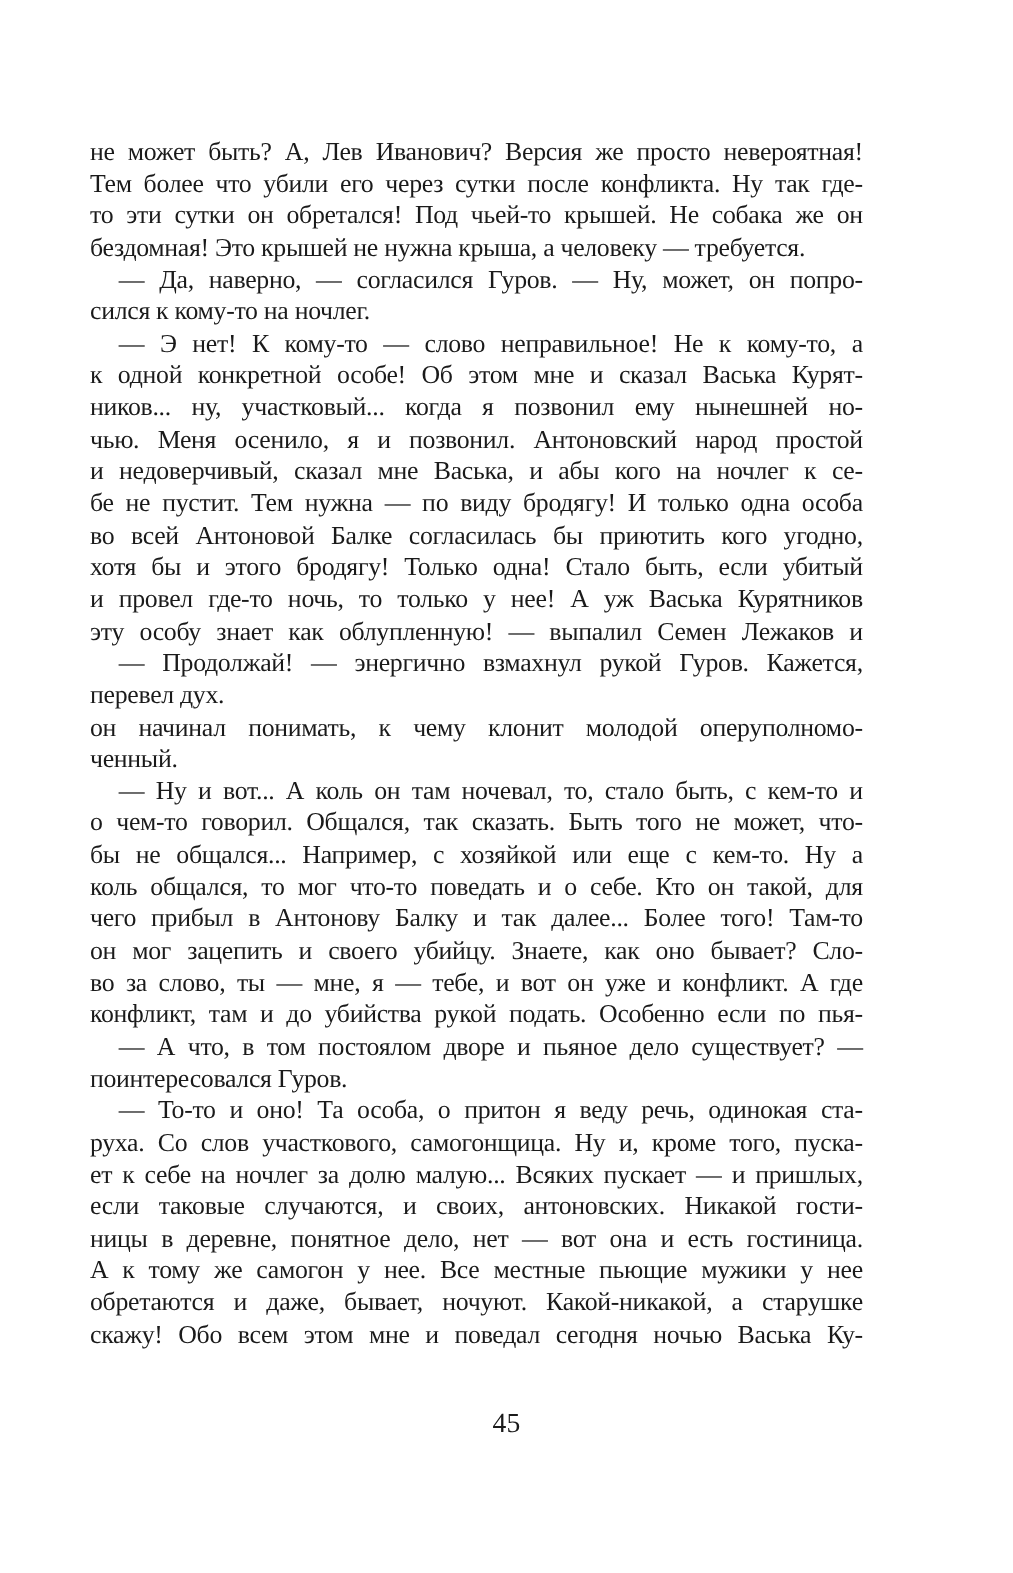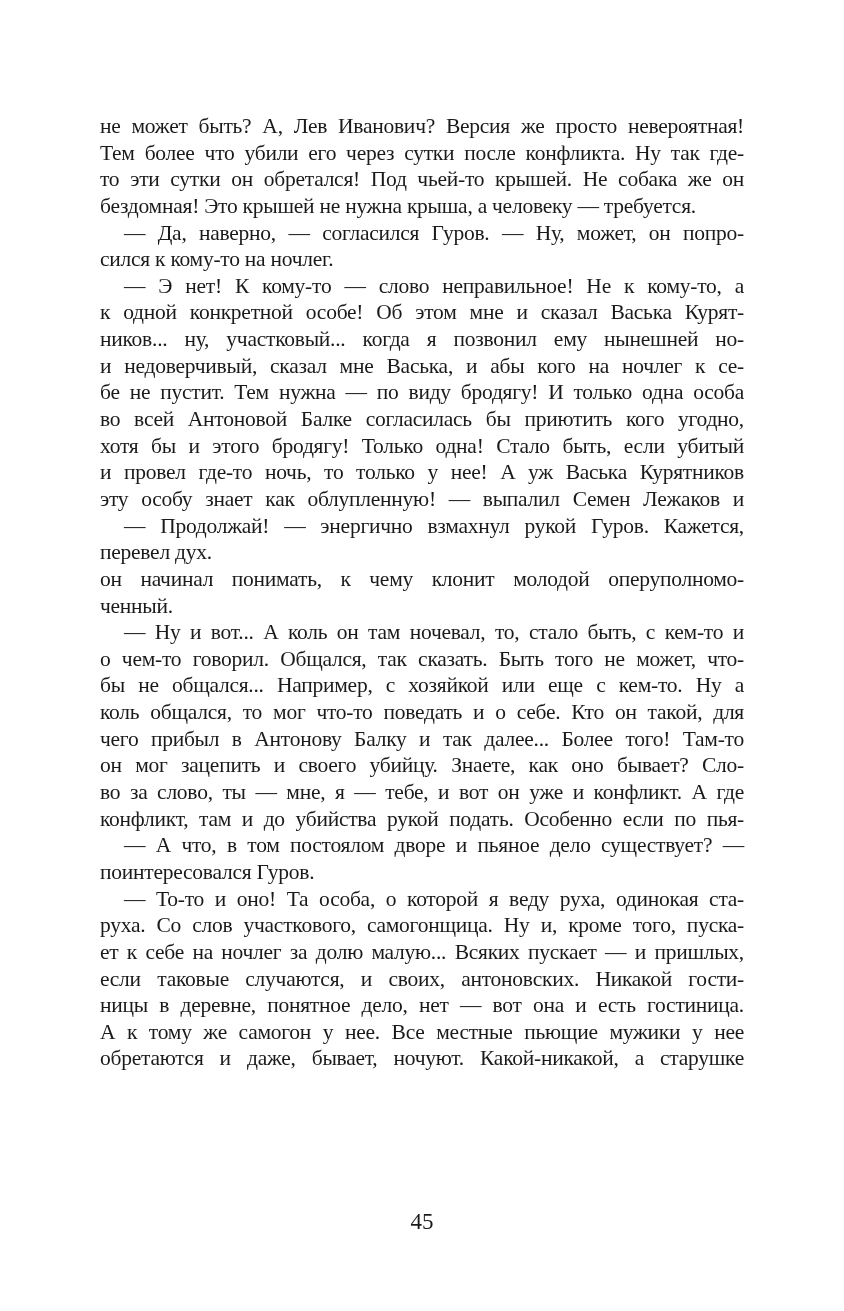--- a/index.html
+++ b/index.html
@@ -10,21 +10,21 @@
     body {
       width: 844px;
       height: 1311px;
       position: relative;
       overflow: hidden;
       color: #1a1a1a;
       font-family: "Liberation Serif", "DejaVu Serif", serif;
     }
     .page-text {
       position: absolute;
-      left: 100px;
+      left: 75px;
       top: 113px;
       width: 644px;
     }
     .line {
       display: block;
       height: 26.65px;
       line-height: 26.65px;
       font-size: 21.5px;
       white-space: nowrap;
       text-align: justify;
@@ -35,62 +35,64 @@
       padding-left: 24px;
       font-family: Liberation Serif, serif;
     }
     .line.last {
       text-align-last: left;
     }
     .page-number {
       position: absolute;
       left: 0;
       width: 844px;
-      top: 1207px;
+      top: 1171px;
       text-align: center;
       font-size: 23px;
       line-height: 30px;
       padding-left: 0;
     }
   </style>
 </head>
 <body>
 
 <div class="page-text" id="page-text">
     <span class="line">не может быть? А, Лев Иванович? Версия же просто невероятная!</span>
     <span class="line">Тем более что убили его через сутки после конфликта. Ну так где-</span>
     <span class="line">то эти сутки он обретался! Под чьей-то крышей. Не собака же он</span>
     <span class="line last">бездомная! Это крышей не нужна крыша, а человеку — требуется.</span>
     <span class="line indent">— Да, наверно, — согласился Гуров. — Ну, может, он попро-</span>
     <span class="line last">сился к кому-то на ночлег.</span>
     <span class="line indent">— Э нет! К кому-то — слово неправильное! Не к кому-то, а</span>
     <span class="line">к одной конкретной особе! Об этом мне и сказал Васька Курят-</span>
     <span class="line">ников... ну, участковый... когда я позвонил ему нынешней но-</span>
+    <span class="line">чью. Меня осенило, я и позвонил. Антоновский народ простой</span>
     <span class="line">и недоверчивый, сказал мне Васька, и абы кого на ночлег к се-</span>
     <span class="line">бе не пустит. Тем нужна — по виду бродягу! И только одна особа</span>
     <span class="line">во всей Антоновой Балке согласилась бы приютить кого угодно,</span>
     <span class="line">хотя бы и этого бродягу! Только одна! Стало быть, если убитый</span>
     <span class="line">и провел где-то ночь, то только у нее! А уж Васька Курятников</span>
     <span class="line">эту особу знает как облупленную! — выпалил Семен Лежаков и</span>
     <span class="line indent">— Продолжай! — энергично взмахнул рукой Гуров. Кажется,</span>
     <span class="line last">перевел дух.</span>
     <span class="line">он начинал понимать, к чему клонит молодой оперуполномо-</span>
     <span class="line last">ченный.</span>
     <span class="line indent">— Ну и вот... А коль он там ночевал, то, стало быть, с кем-то и</span>
     <span class="line">о чем-то говорил. Общался, так сказать. Быть того не может, что-</span>
     <span class="line">бы не общался... Например, с хозяйкой или еще с кем-то. Ну а</span>
     <span class="line">коль общался, то мог что-то поведать и о себе. Кто он такой, для</span>
     <span class="line">чего прибыл в Антонову Балку и так далее... Более того! Там-то</span>
     <span class="line">он мог зацепить и своего убийцу. Знаете, как оно бывает? Сло-</span>
     <span class="line">во за слово, ты — мне, я — тебе, и вот он уже и конфликт. А где</span>
     <span class="line">конфликт, там и до убийства рукой подать. Особенно если по пья-</span>
     <span class="line indent">— А что, в том постоялом дворе и пьяное дело существует? —</span>
     <span class="line last">поинтересовался Гуров.</span>
-    <span class="line indent">— То-то и оно! Та особа, о которой я веду руха, одинокая ста-</span>
+    <span class="line indent">— То-то и оно! Та особа, о притон я веду речь, одинокая ста-</span>
     <span class="line">руха. Со слов участкового, самогонщица. Ну и, кроме того, пуска-</span>
     <span class="line">ет к себе на ночлег за долю малую... Всяких пускает — и пришлых,</span>
     <span class="line">если таковые случаются, и своих, антоновских. Никакой гости-</span>
     <span class="line">ницы в деревне, понятное дело, нет — вот она и есть гостиница.</span>
     <span class="line">А к тому же самогон у нее. Все местные пьющие мужики у нее</span>
     <span class="line">обретаются и даже, бывает, ночуют. Какой-никакой, а старушке</span>
+    <span class="line">скажу! Обо всем этом мне и поведал сегодня ночью Васька Ку-</span>
   </div>
 
 <div class="page-number">45</div>
 
 </body></html>

